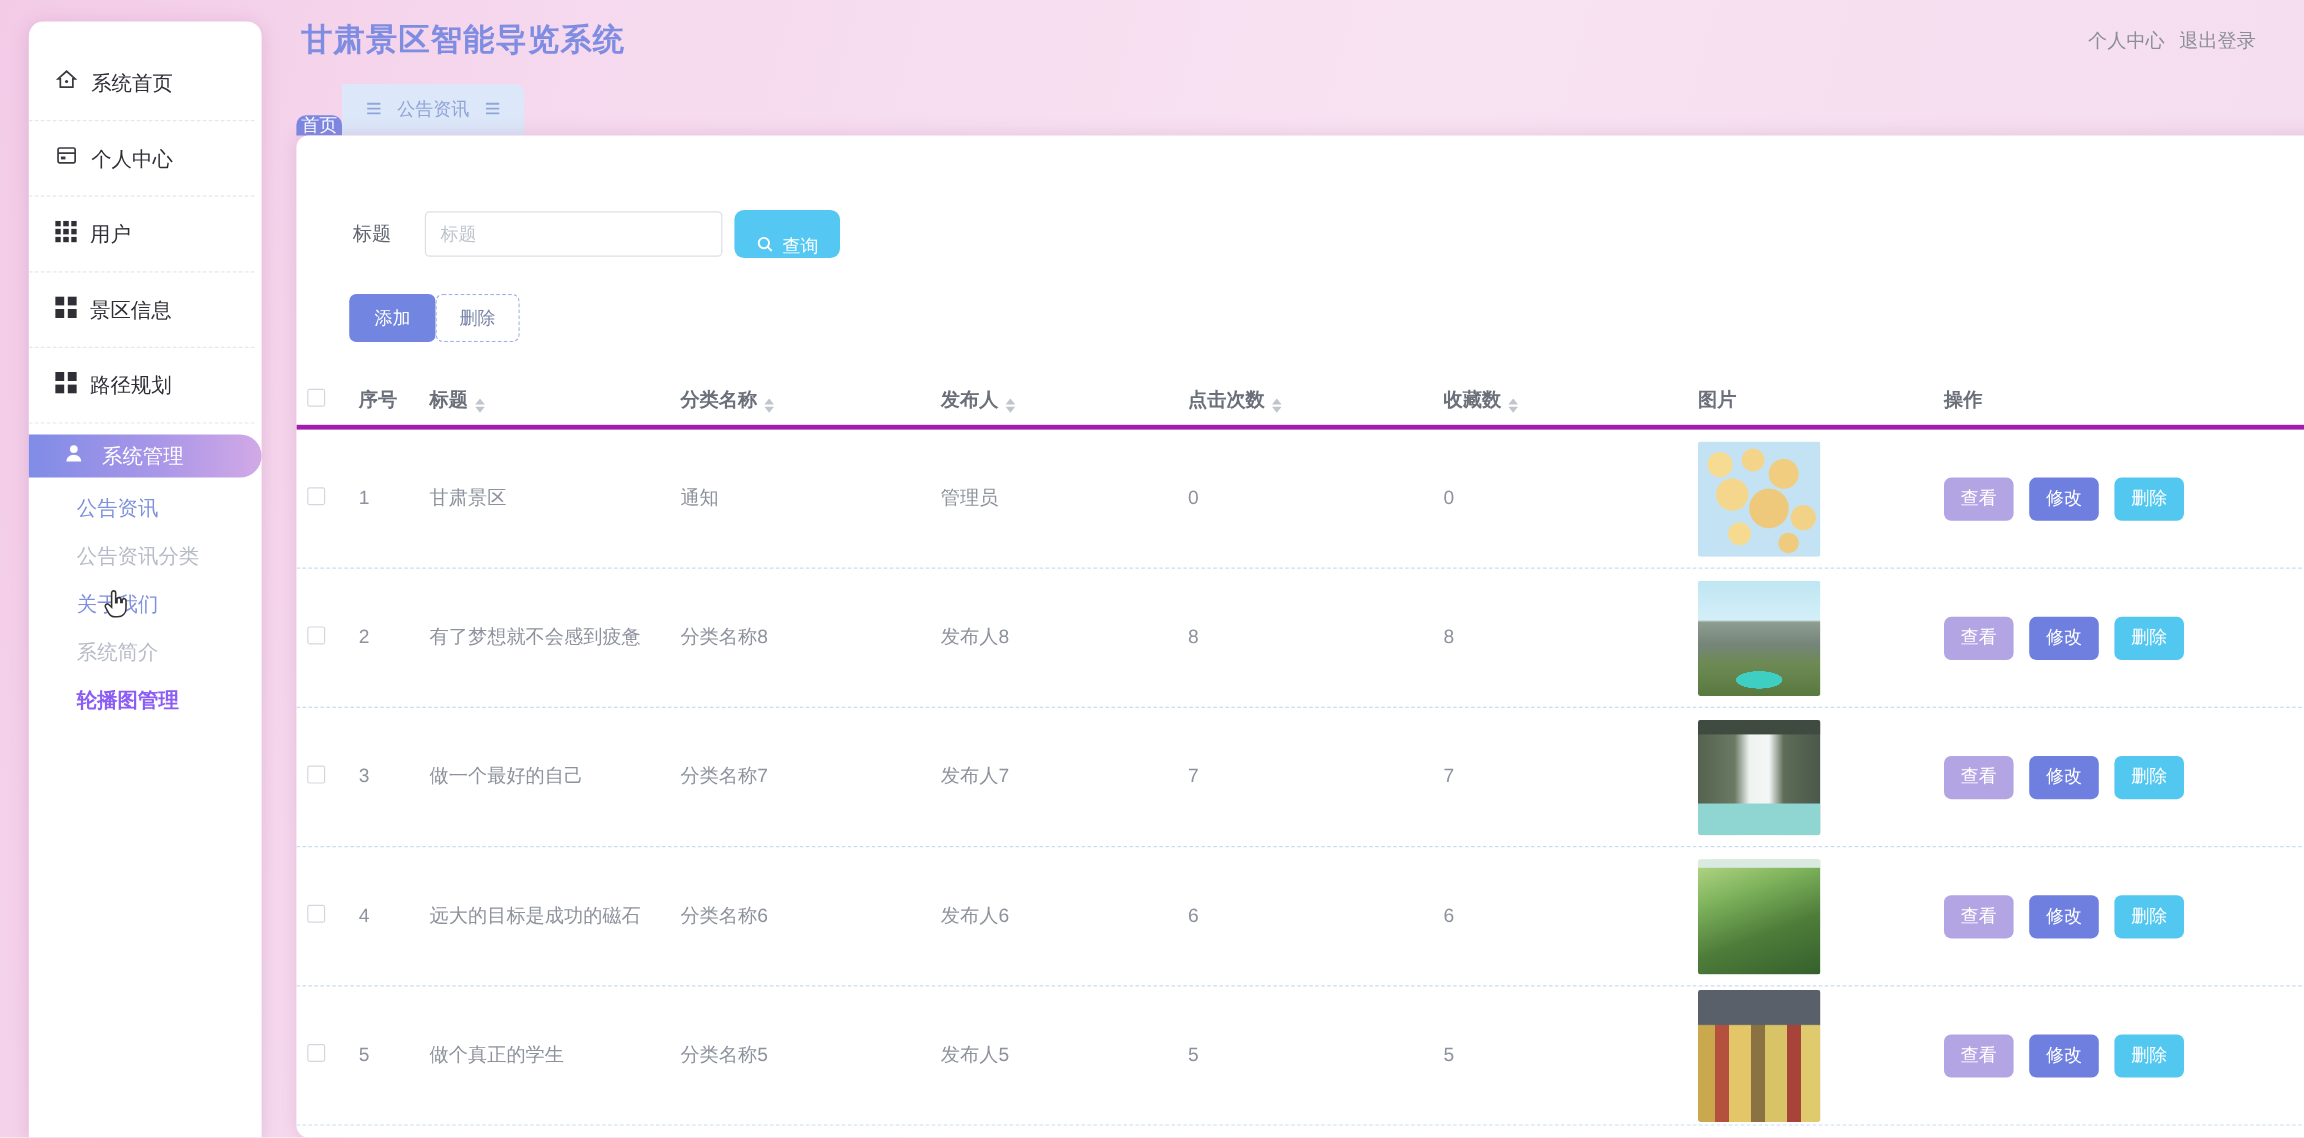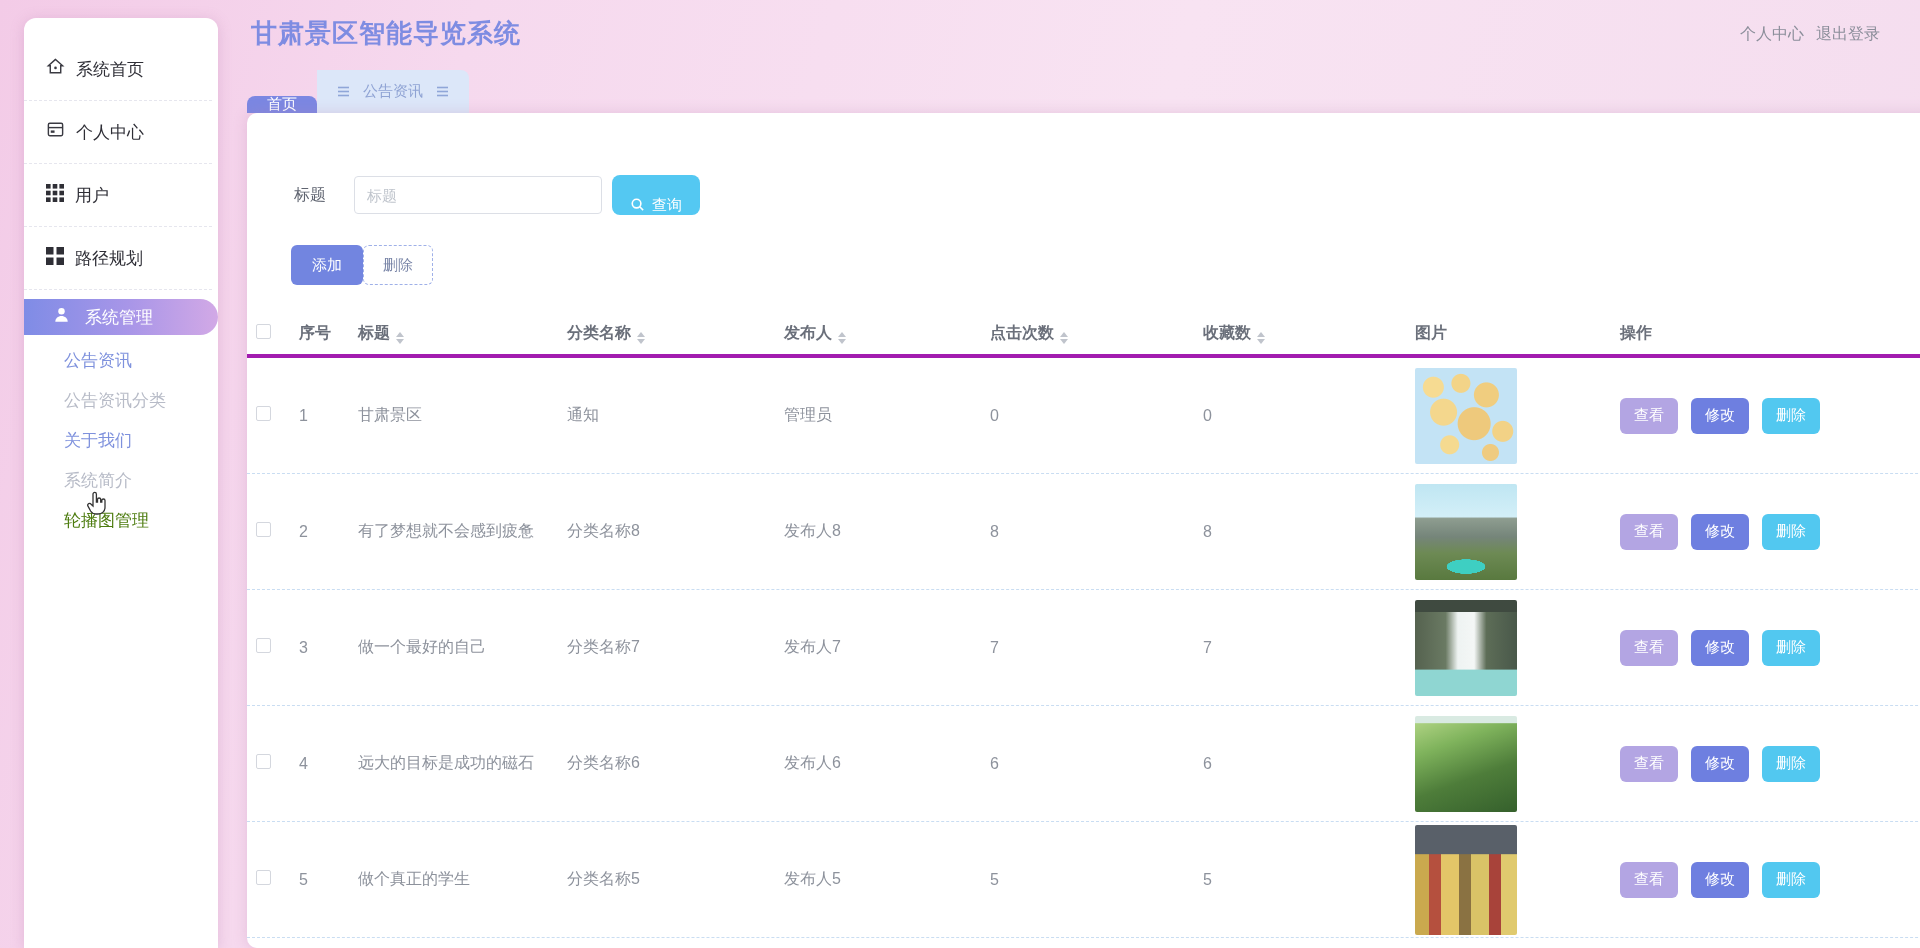--- a/index.html
+++ b/index.html
@@ -27,37 +27,37 @@
     height:36px; margin:9px 0 6px 0; padding-left:28px; border-bottom:none;
     background:linear-gradient(90deg,#7f8ce6 0%,#a996e8 55%,#d2a9e6 100%);
     color:#fff; border-radius:0 24px 24px 0; gap:14px;align-items:center;
   }
   .submenu{ margin-top:6px; }
   .sub-item{
     height:40px; line-height:40px; padding-left:40px; font-size:17px; cursor:pointer;
   }
   .sub-blue{ color:#7e91dd; }
   .sub-muted{ color:#b7bbc7; }
-  .sub-purple{ color:#4d7c0f; }
+  .sub-purple{ color:#8b5cf6;font-weight:bold; }
 
   
   .app-title{
     position:absolute; left:251px; top:16px; font-size:26px; font-weight:bold;
     color:#7e8ce2; letter-spacing:1px;
   }
   .top-links{
     position:absolute; right:40px; top:24px; font-size:16px; color:#8b8e9a;
     display:flex; gap:12px;
   }
   .top-links span{ cursor:pointer; }
 
   
   .tabbar{ position:absolute; left:247px; top:70px; height:43px; display:flex; }
   .tab-active{
-    background:#7b87e2; color:#fff; font-size:15px; padding:0 20px;
+    background:#7b87e2; color:#fff; font-size:15px; padding:0 4px;
     display:flex; align-items:center; border-radius:8px 8px 0 0; cursor:pointer;margin-top:26px;
   }
   .tab-rest{
     background:#dce7f9; color:#8fa3d4; font-size:15px; padding:0 20px;
     display:flex; align-items:center; gap:13px; border-radius:0 8px 0 0; cursor:pointer;
   }
 
   
   .card{
     position:absolute; left:247px; top:113px; width:1746px; height:835px;
@@ -190,20 +190,33 @@
             <rect x="0" y="6.7" width="4.6" height="4.6"></rect>
             <rect x="6.7" y="6.7" width="4.6" height="4.6"></rect>
             <rect x="13.4" y="6.7" width="4.6" height="4.6"></rect>
             <rect x="0" y="13.4" width="4.6" height="4.6"></rect>
             <rect x="6.7" y="13.4" width="4.6" height="4.6"></rect>
             <rect x="13.4" y="13.4" width="4.6" height="4.6"></rect>
           </g>
         </svg>
     </span>
     <span>用户</span>
+  </div>
+  <div class="side-item">
+    <span>
+      <svg width="18" height="18" viewBox="0 0 18 18">
+          <g fill="#2f2f36">
+            <rect x="0" y="0" width="7.5" height="7.5"></rect>
+            <rect x="10.5" y="0" width="7.5" height="7.5"></rect>
+            <rect x="0" y="10.5" width="7.5" height="7.5"></rect>
+            <rect x="10.5" y="10.5" width="7.5" height="7.5"></rect>
+          </g>
+        </svg>
+    </span>
+    <span>景区信息</span>
   </div>
   <div class="side-item">
     <span>
       <svg width="18" height="18" viewBox="0 0 18 18">
           <g fill="#2f2f36">
             <rect x="0" y="0" width="7.5" height="7.5"></rect>
             <rect x="10.5" y="0" width="7.5" height="7.5"></rect>
             <rect x="0" y="10.5" width="7.5" height="7.5"></rect>
             <rect x="10.5" y="10.5" width="7.5" height="7.5"></rect>
           </g>

